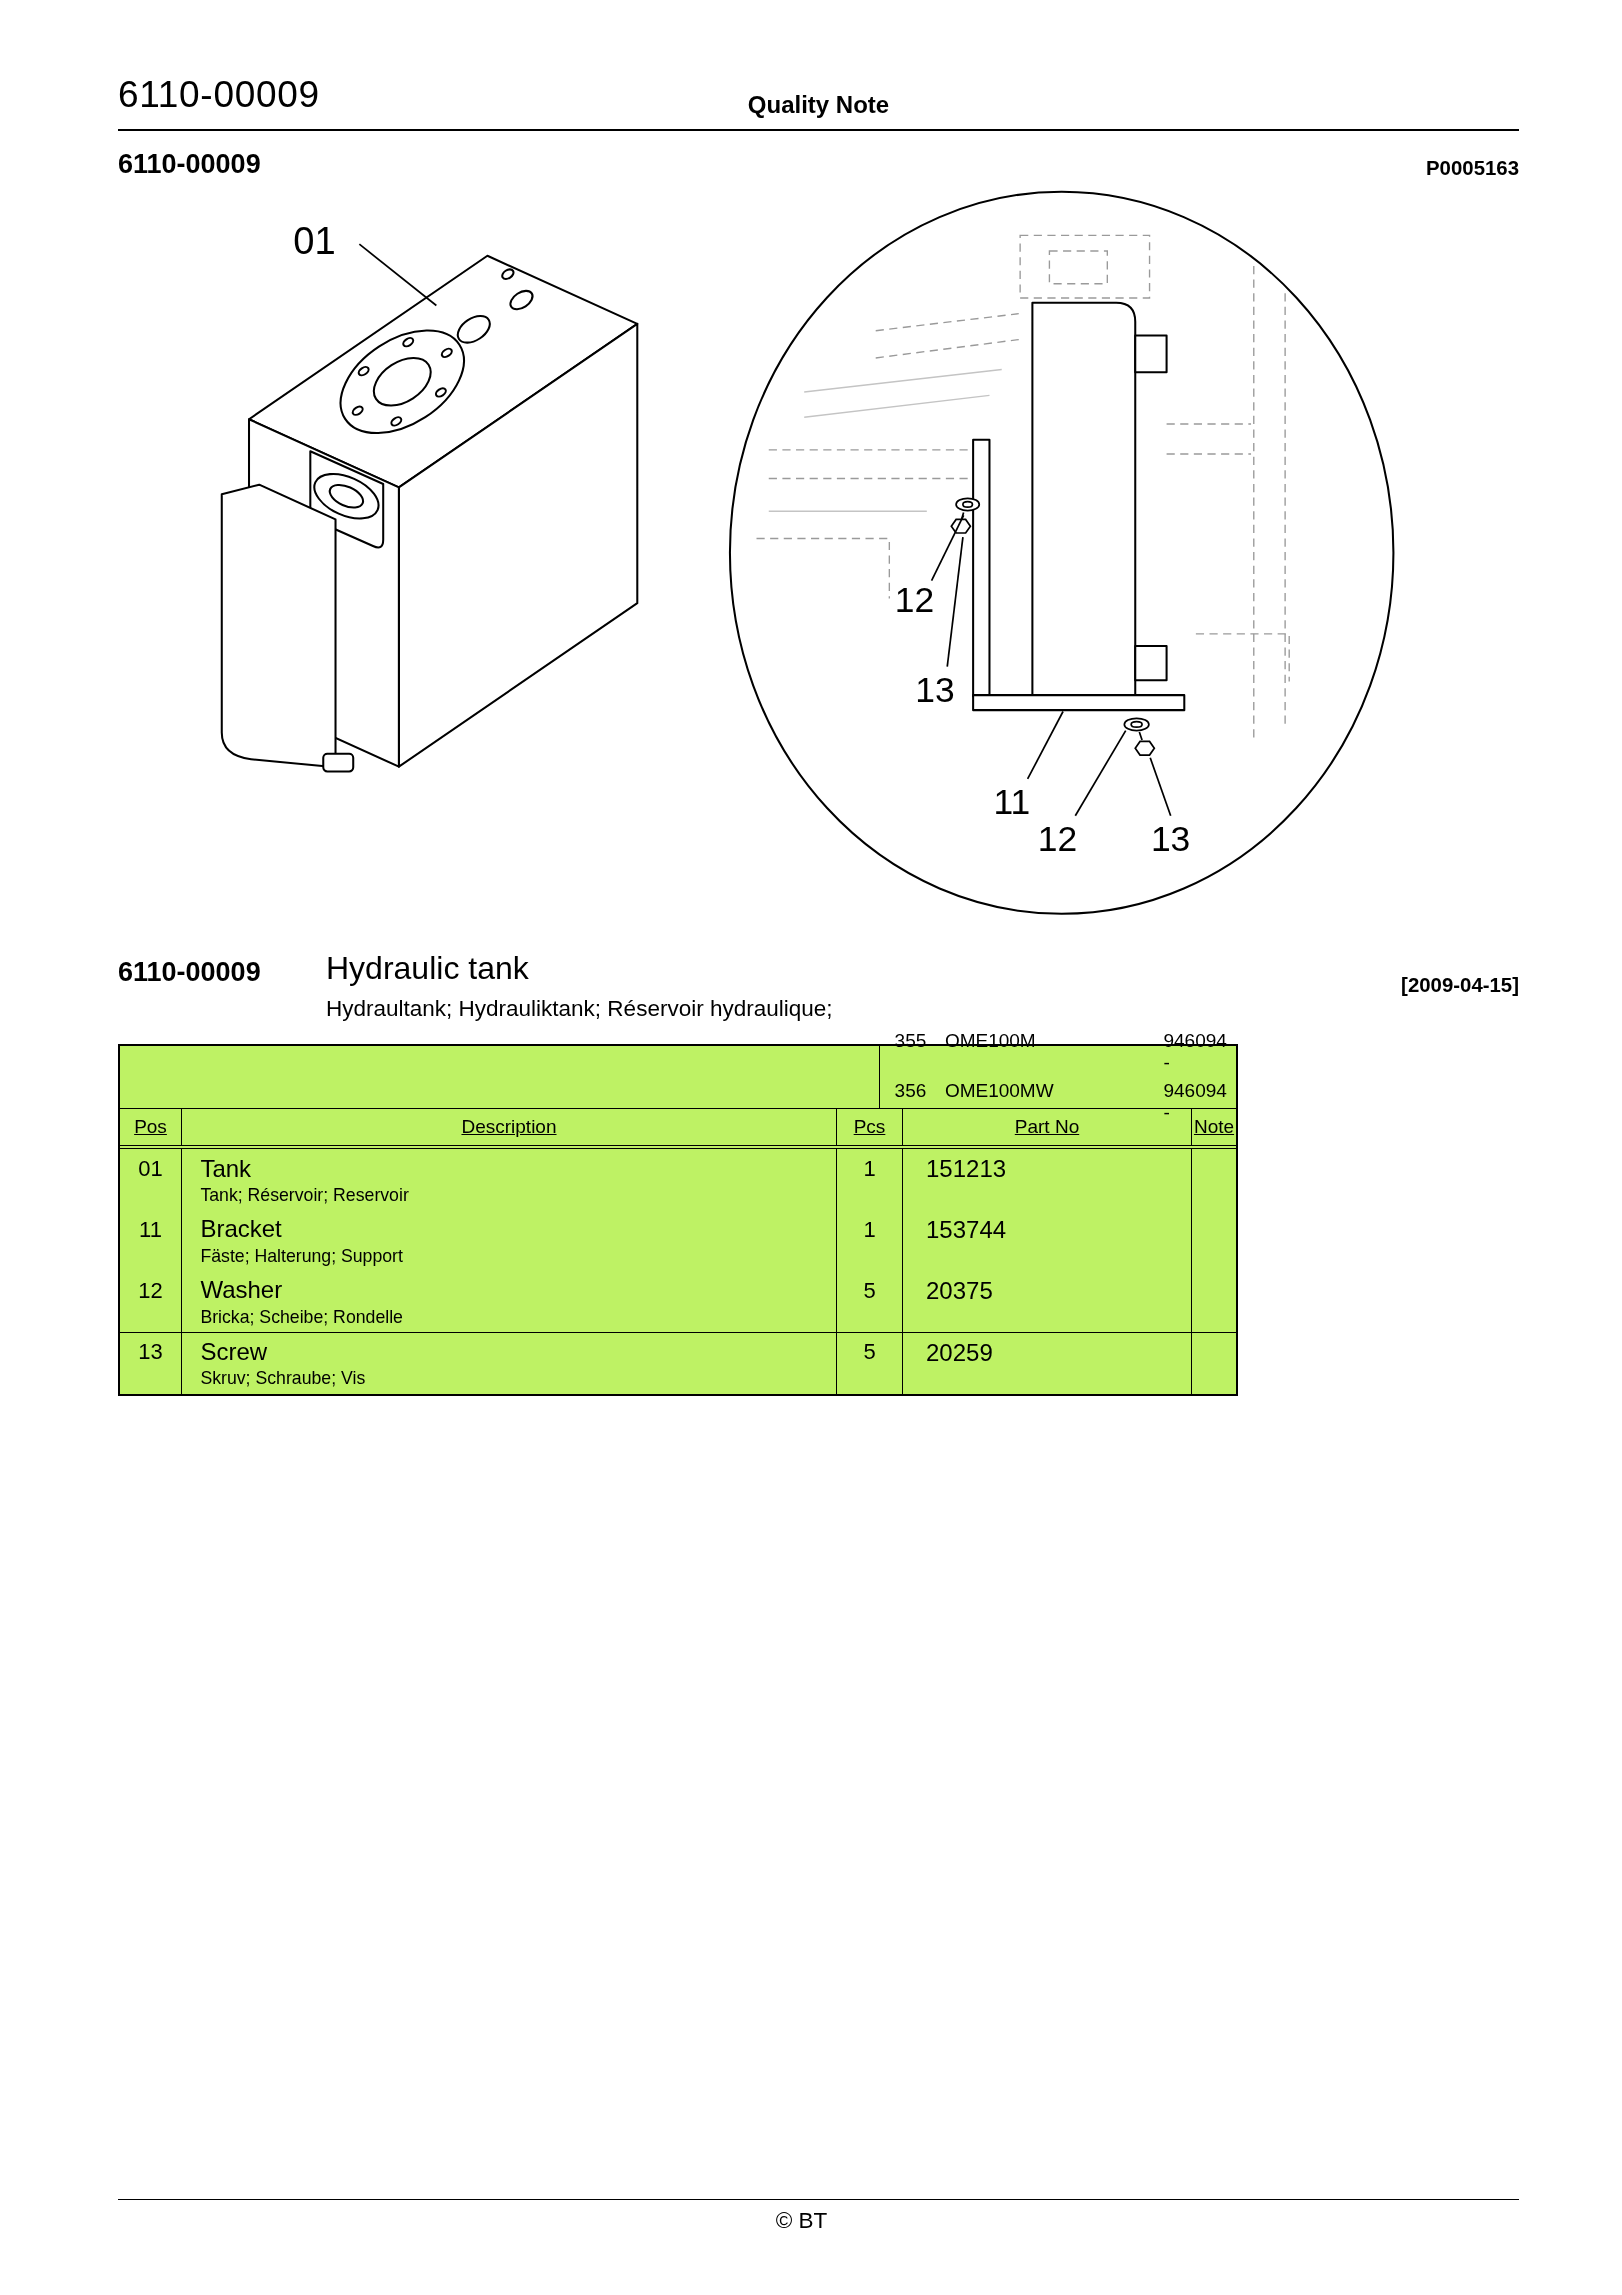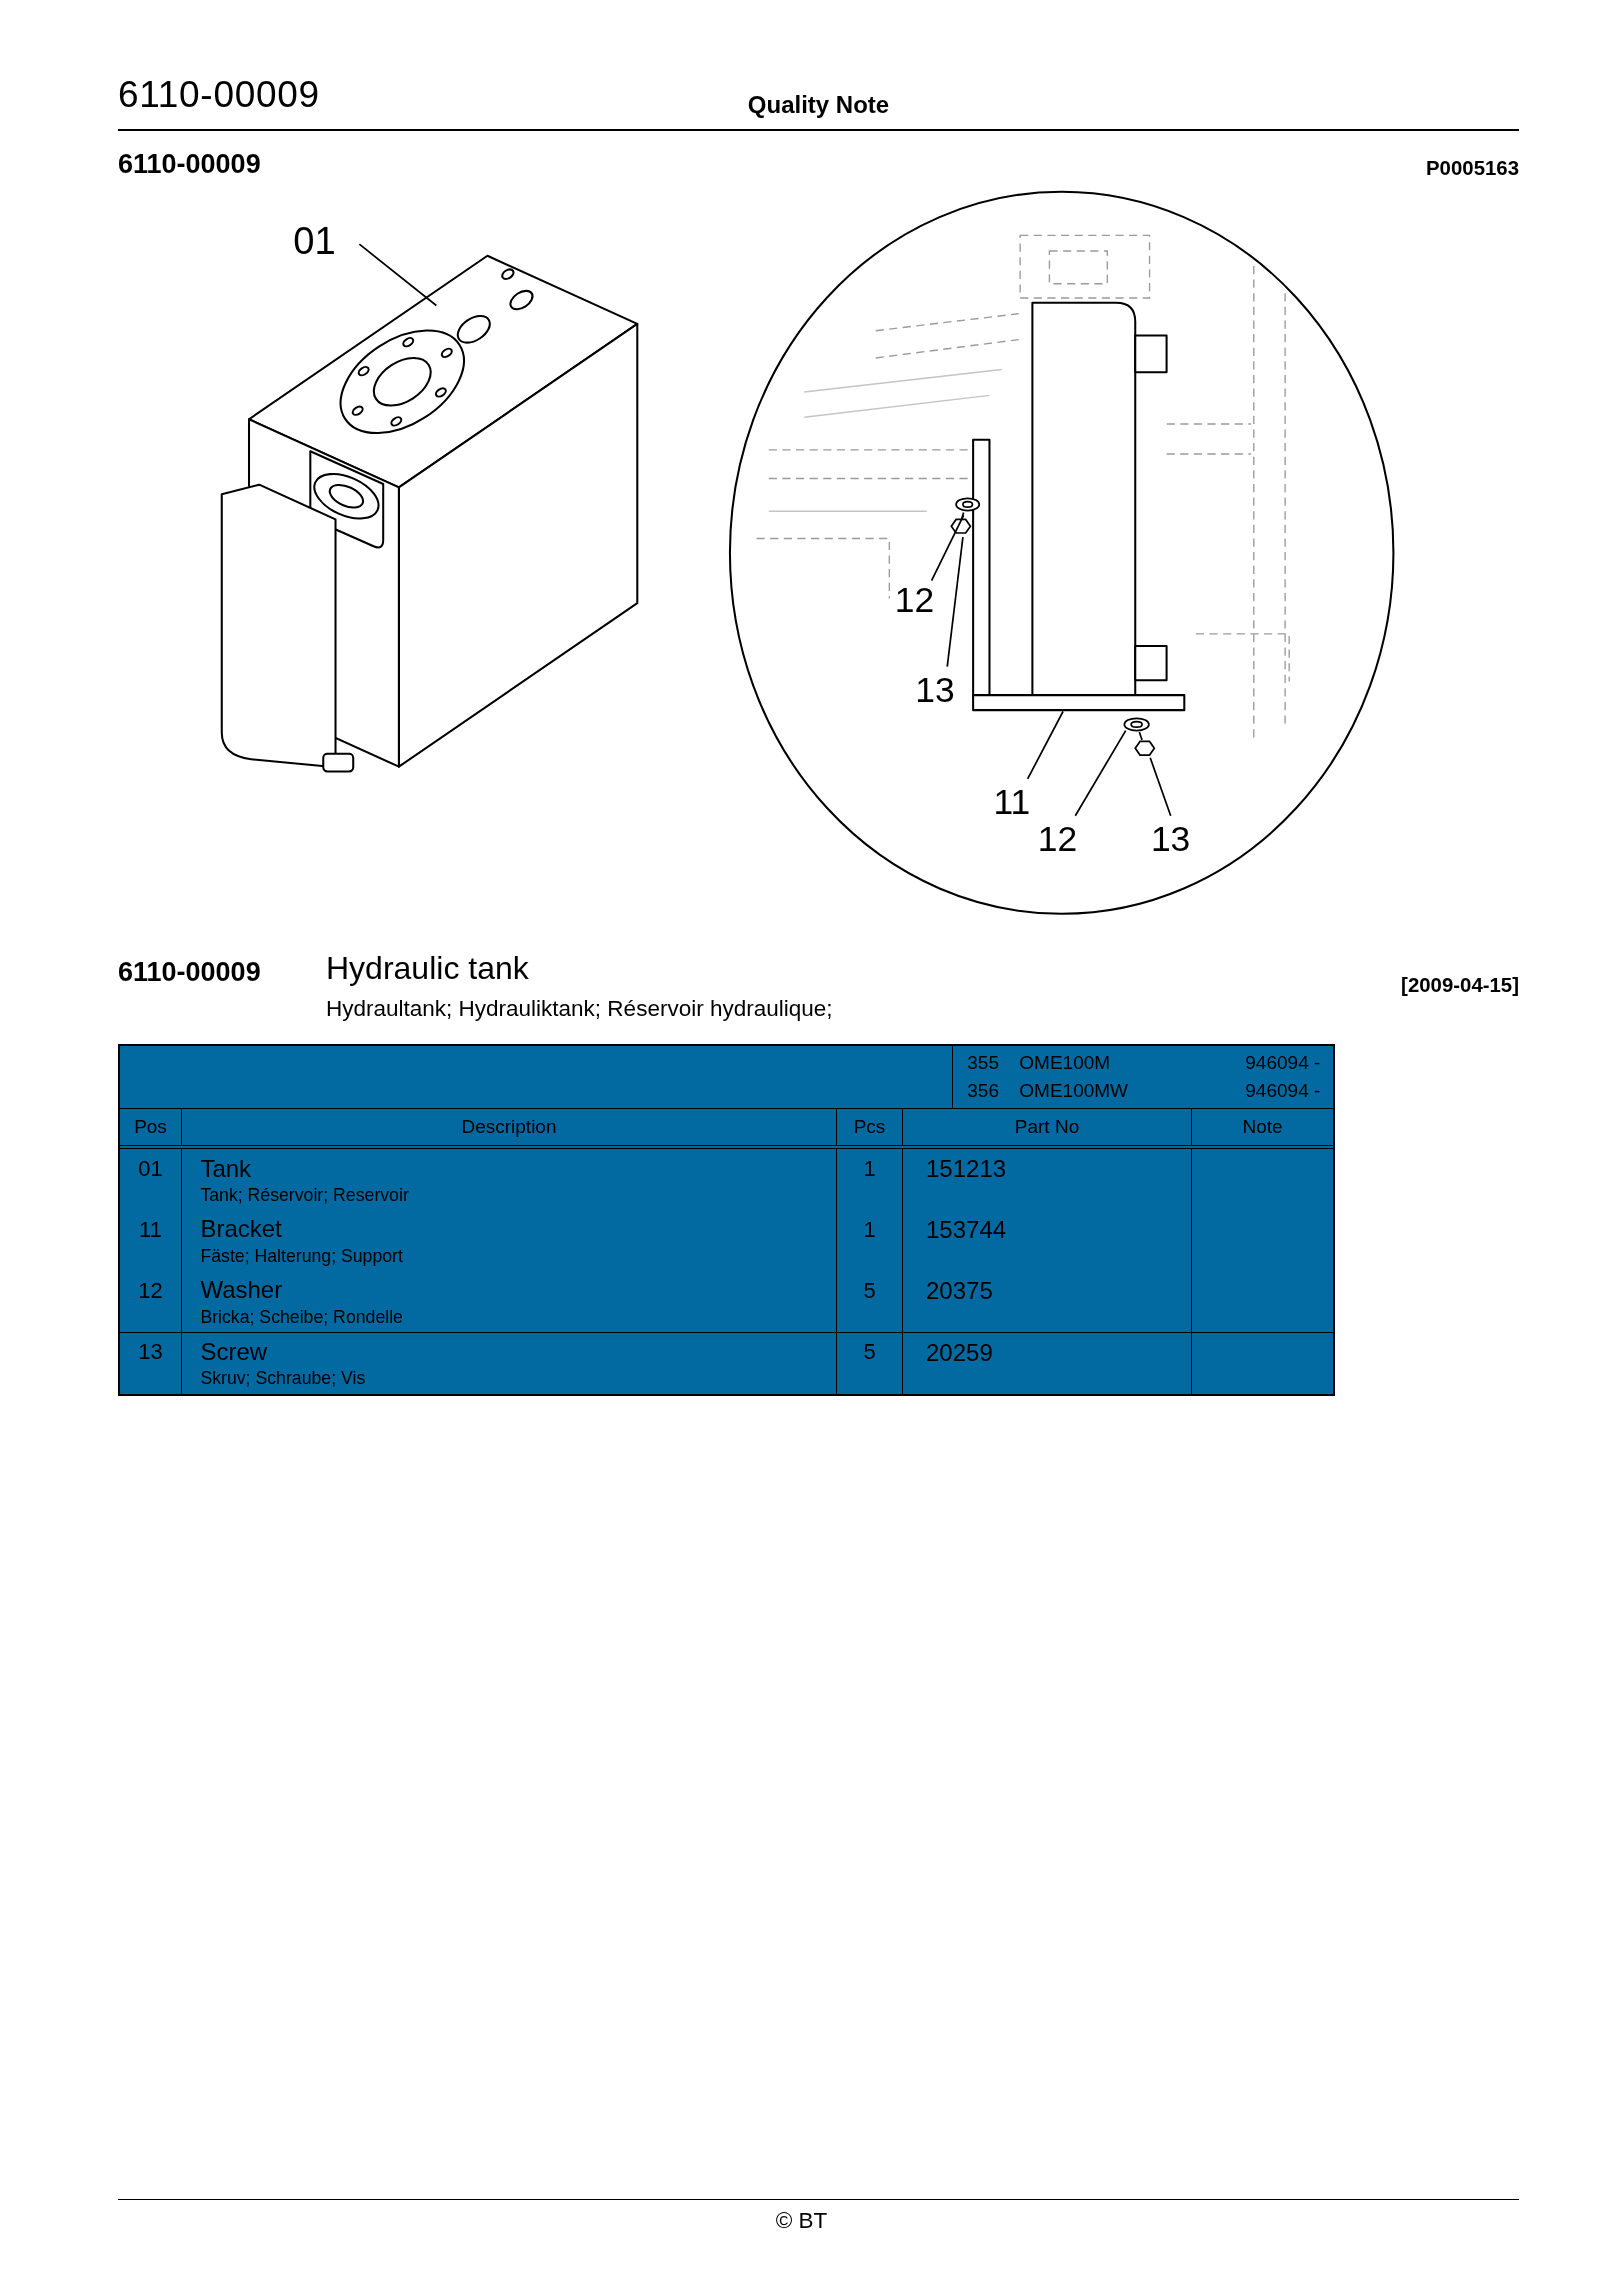--- a/index.html
+++ b/index.html
@@ -22,30 +22,30 @@
   .callout-text { font-size:52px; fill:#000; }
   .callout-text.big { font-size:56px; }
 
   
   .sec-code { left:118px; top:957px; font-size:27px; font-weight:bold; }
   .sec-title { left:326px; top:950px; font-size:32px; font-weight:normal; }
   .sec-date { left:118px; width:1401px; top:962px; text-align:right; font-size:20.4px; font-weight:bold;margin-top:12px; }
   .sec-sub { left:326px; top:996px; font-size:22.5px; }
 
   
-  .parts-table { left:118px; top:1044px; width:1217px; border:2px solid #000; background:#0369a1; }
+  .parts-table { left:118px; top:1044px; width:1120px; border:2px solid #000; background:#bef264; }
   .models-section { display:flex; height:63px; border-bottom:1.4px solid #000; }
   .models-left { width:833px; border-right:1.4px solid #000; }
   .models-right { flex:1; display:flex; flex-direction:column; justify-content:center; gap:5.5px; padding-left:14.3px; font-size:19px; }
   .model-row { display:flex; }
   .m-code { width:52px; }
   .m-name { width:226px; }
 
   .head-row { display:flex; height:40px; border-bottom:4.1px double #000; font-size:19px; }
-  .hc { display:flex; align-items:center; justify-content:center; height:100%; }
+  .hc { display:flex; align-items:center; justify-content:center; height:100%;text-decoration:underline; }
   .col-pos  { width:62px;  border-right:1.4px solid #000; }
   .col-desc { width:655px; border-right:1.4px solid #000; }
   .col-pcs  { width:66px;  border-right:1.4px solid #000; }
   .col-part { width:289px; border-right:1.4px solid #000; }
   .col-note { flex:1; }
 
   .body-row { display:flex; min-height:60px; }
   .body-row.sep { border-top:1.4px solid #000; }
   .b-pos  { width:62px;  border-right:1.4px solid #000; text-align:center; font-size:22px; padding-top:6.8px; }
   .b-desc { width:655px; border-right:1.4px solid #000; padding:5.5px 0 4.1px 18.4px; }

